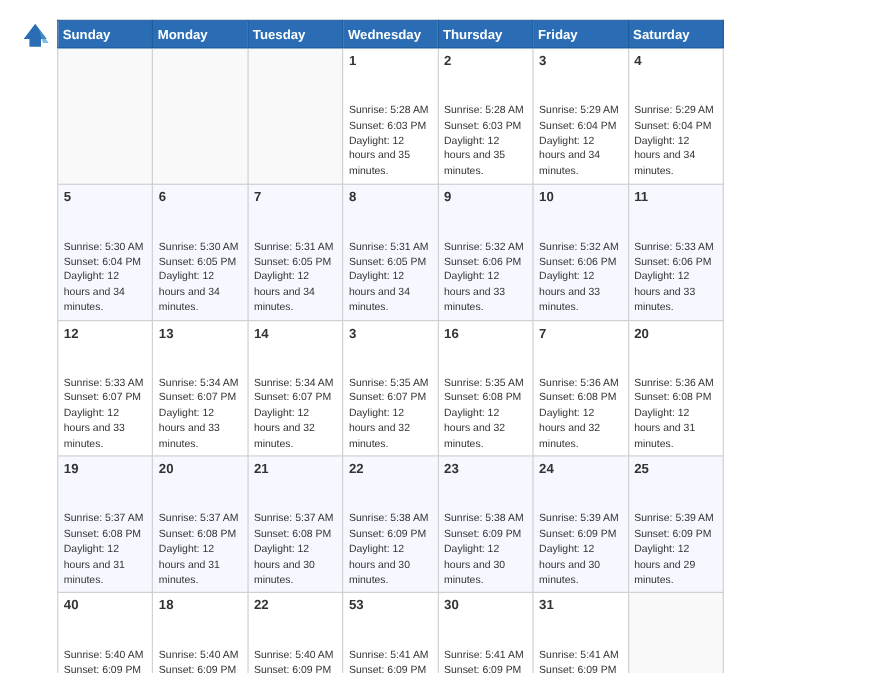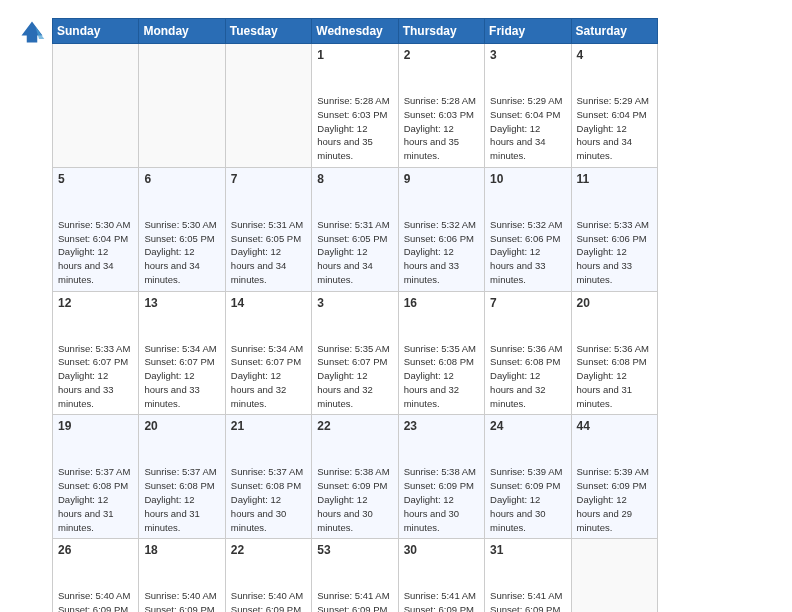--- a/index.html
+++ b/index.html
@@ -307,30 +307,30 @@
 and 30 minutes.</div>
           </td>
           <td>
             <span class="day-number">24</span>
             <div class="day-info">Sunrise: 5:39 AM
 Sunset: 6:09 PM
 Daylight: 12 hours
 and 30 minutes.</div>
           </td>
           <td>
-            <span class="day-number">44</span>
+            <span class="day-number">25</span>
             <div class="day-info">Sunrise: 5:39 AM
 Sunset: 6:09 PM
 Daylight: 12 hours
 and 29 minutes.</div>
           </td>
         </tr>
         <tr>
           <td>
-            <span class="day-number">26</span>
+            <span class="day-number">40</span>
             <div class="day-info">Sunrise: 5:40 AM
 Sunset: 6:09 PM
 Daylight: 12 hours
 and 29 minutes.</div>
           </td>
           <td>
             <span class="day-number">18</span>
             <div class="day-info">Sunrise: 5:40 AM
 Sunset: 6:09 PM
 Daylight: 12 hours

